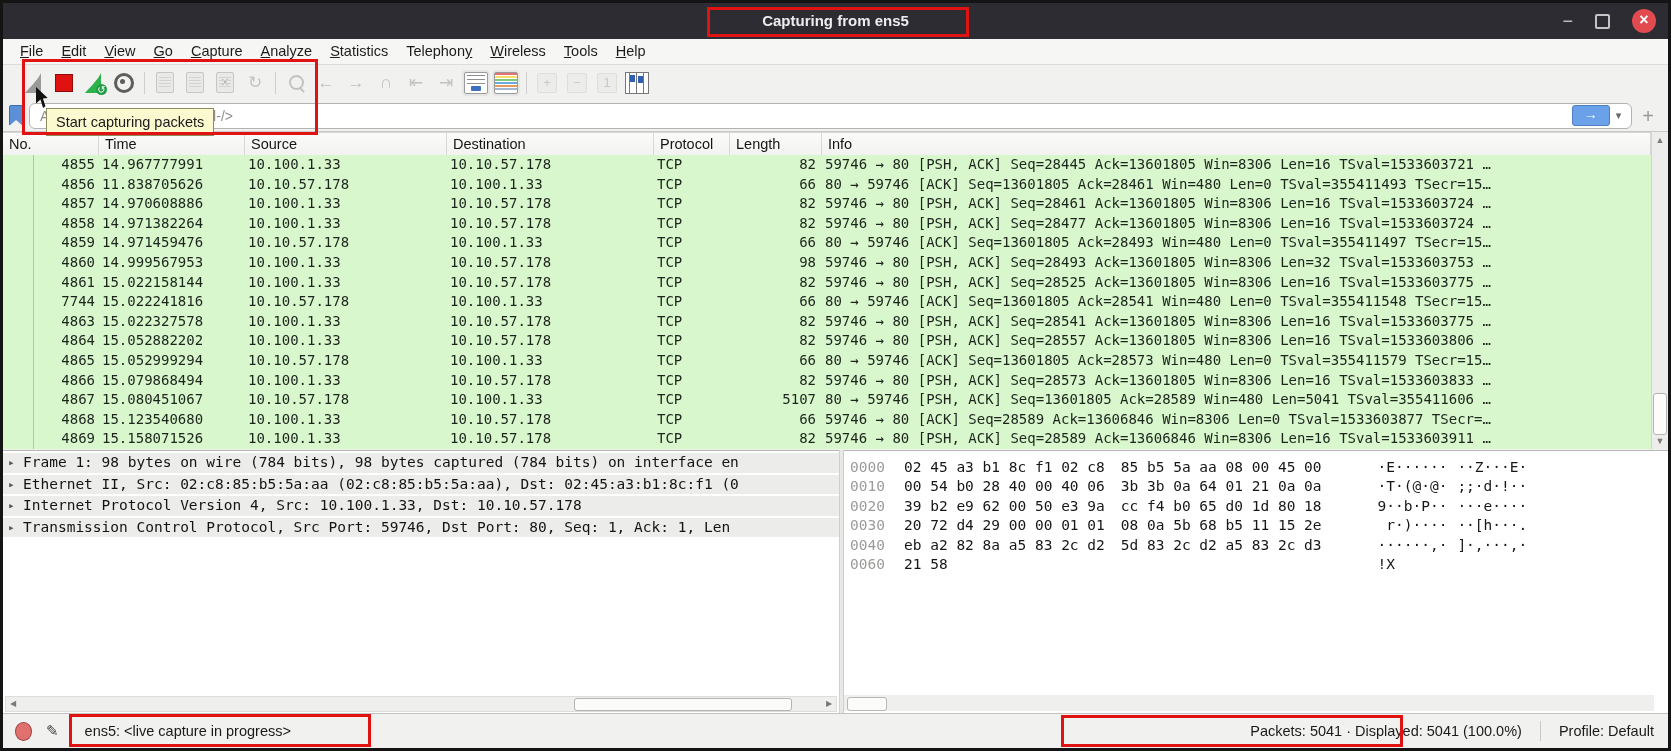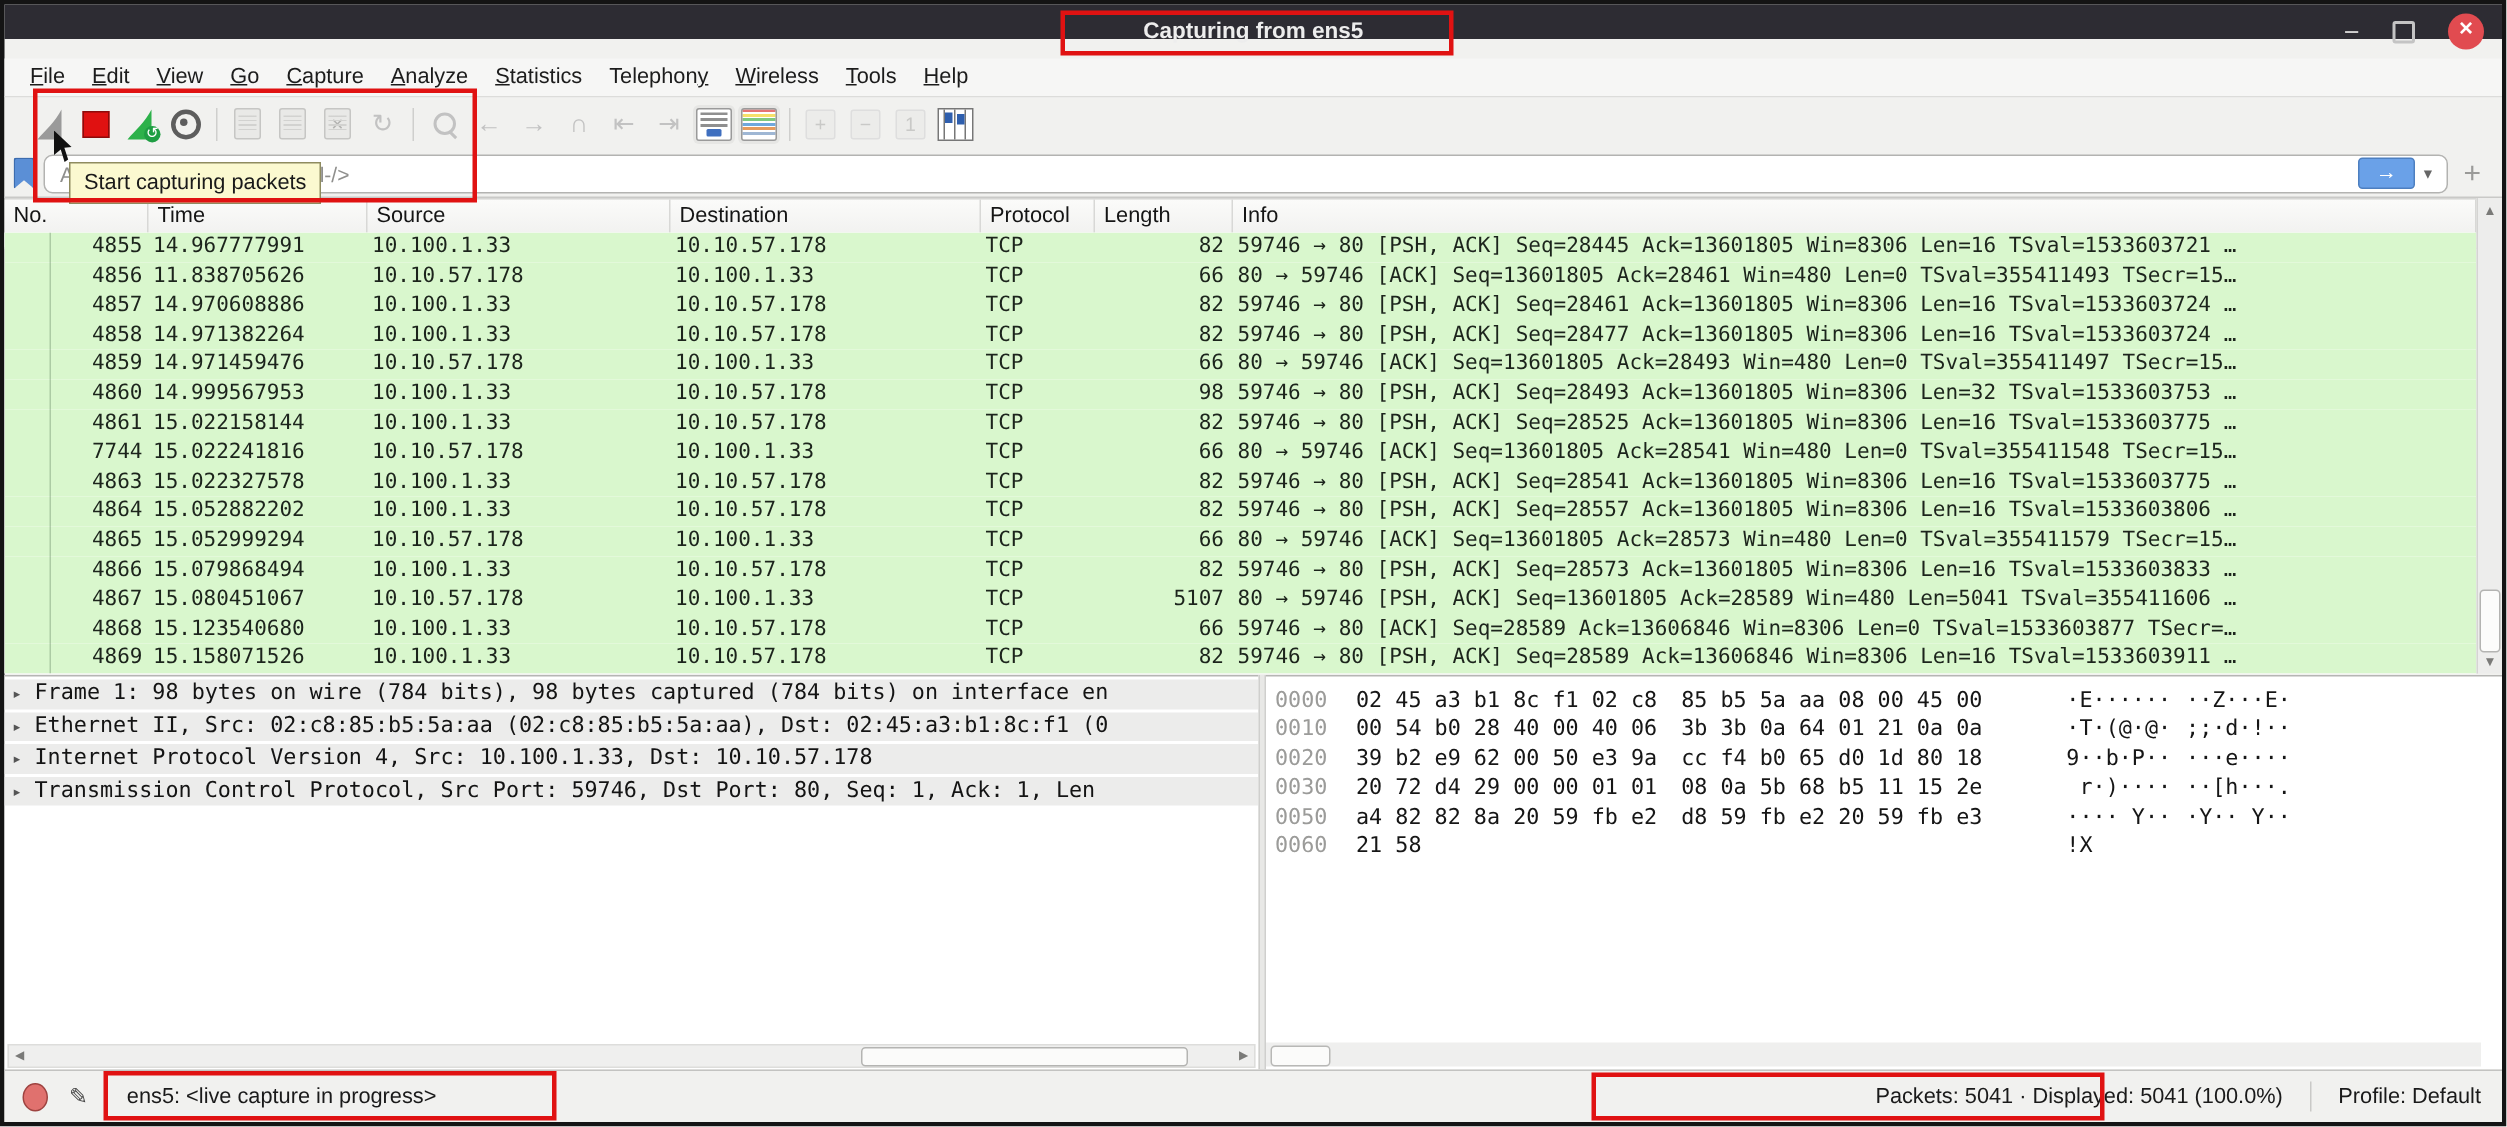--- a/index.html
+++ b/index.html
@@ -1,21 +1,21 @@
 <!DOCTYPE html>
 <html style="--row-green: #d9f7cd;"><head>
 <meta charset="utf-8">
 <style>
   html,body{margin:0;padding:0;background:#fff;}
   body{width:1671px;height:751px;position:relative;font-family:"Liberation Sans",sans-serif;overflow:hidden;}
   .window{position:absolute;inset:0;border:3px solid #141414;background:#f1f1ef;box-sizing:border-box;}
   .abs{position:absolute;box-sizing:border-box;}
 
   
-  .titlebar{left:0;right:0;top:0;height:23px;background:#2d2c33;color:#f0f0f0;}
+  .titlebar{left:0;right:0;top:0;height:36px;background:#2d2c33;color:#f0f0f0;}
   .title{position:absolute;left:0;right:0;top:0;height:36px;line-height:36px;text-align:center;
          font-size:15px;font-weight:bold;color:#ededed;}
   .winctl{position:absolute;top:6px;height:24px;display:flex;align-items:center;gap:22px;right:12px;}
   .ctl-min{color:#cfcfcf;font-size:18px;line-height:24px;}
   .ctl-restore{width:11px;height:11px;border:2px solid #c4c4c4;border-radius:2px;transform:rotate(0deg);}
   .ctl-close{width:24px;height:24px;border-radius:50%;background:#e14b50;color:#fff;text-align:center;
              line-height:22px;font-size:16px;font-weight:bold;}
 
   
   .menubar{left:0;right:0;top:36px;height:26px;background:#f6f6f5;border-bottom:1px solid #dcdcda;
@@ -428,21 +428,21 @@
     <div class="hs-btn hs-right">▶</div>
   </div>
 
   <div class="abs splitter"></div>
 
   <div class="abs hex-pane" id="hex-pane">
       <div class="hrow"><span class="hoff">0000</span><span class="h1">02 45 a3 b1 8c f1 02 c8</span><span class="h2">85 b5 5a aa 08 00 45 00</span><span class="a1">·E······</span><span class="a2">··Z···E·</span></div>
       <div class="hrow"><span class="hoff">0010</span><span class="h1">00 54 b0 28 40 00 40 06</span><span class="h2">3b 3b 0a 64 01 21 0a 0a</span><span class="a1">·T·(@·@·</span><span class="a2">;;·d·!··</span></div>
       <div class="hrow"><span class="hoff">0020</span><span class="h1">39 b2 e9 62 00 50 e3 9a</span><span class="h2">cc f4 b0 65 d0 1d 80 18</span><span class="a1">9··b·P··</span><span class="a2">···e····</span></div>
       <div class="hrow"><span class="hoff">0030</span><span class="h1">20 72 d4 29 00 00 01 01</span><span class="h2">08 0a 5b 68 b5 11 15 2e</span><span class="a1"> r·)····</span><span class="a2">··[h···.</span></div>
-      <div class="hrow"><span class="hoff">0050</span><span class="h1">a4 82 82 8a 20 59 fb e2</span><span class="h2">d8 59 fb e2 20 59 fb e3</span><span class="a1">···· Y··</span><span class="a2">·Y·· Y··</span></div>
+      <div class="hrow"><span class="hoff">0040</span><span class="h1">eb a2 82 8a a5 83 2c d2</span><span class="h2">5d 83 2c d2 a5 83 2c d3</span><span class="a1">······,·</span><span class="a2">]·,···,·</span></div>
       <div class="hrow"><span class="hoff">0060</span><span class="h1">21 58</span><span class="h2"></span><span class="a1">!X</span><span class="a2"></span></div>
     </div>
   <div class="abs hex-hscroll">
     <div class="hthumb2"></div>
   </div>
 
   <div class="abs statusbar">
     <span class="expert-dot"></span>
     <span class="pencil">✎</span>
     <span class="cap-status">ens5: &lt;live capture in progress&gt;</span>

